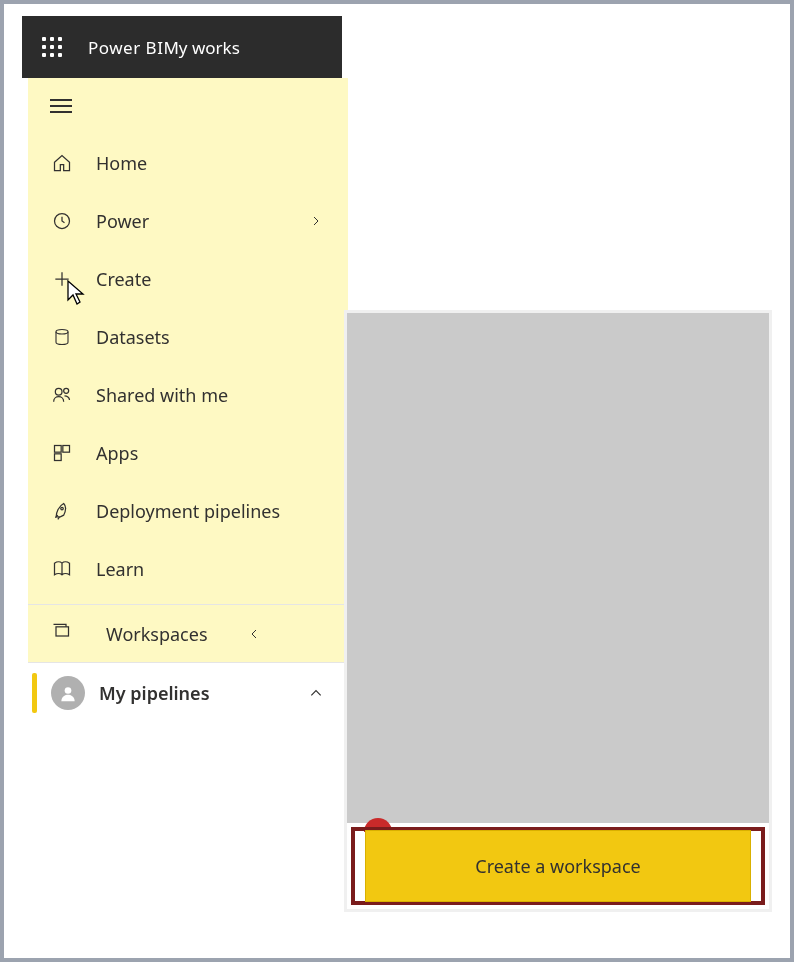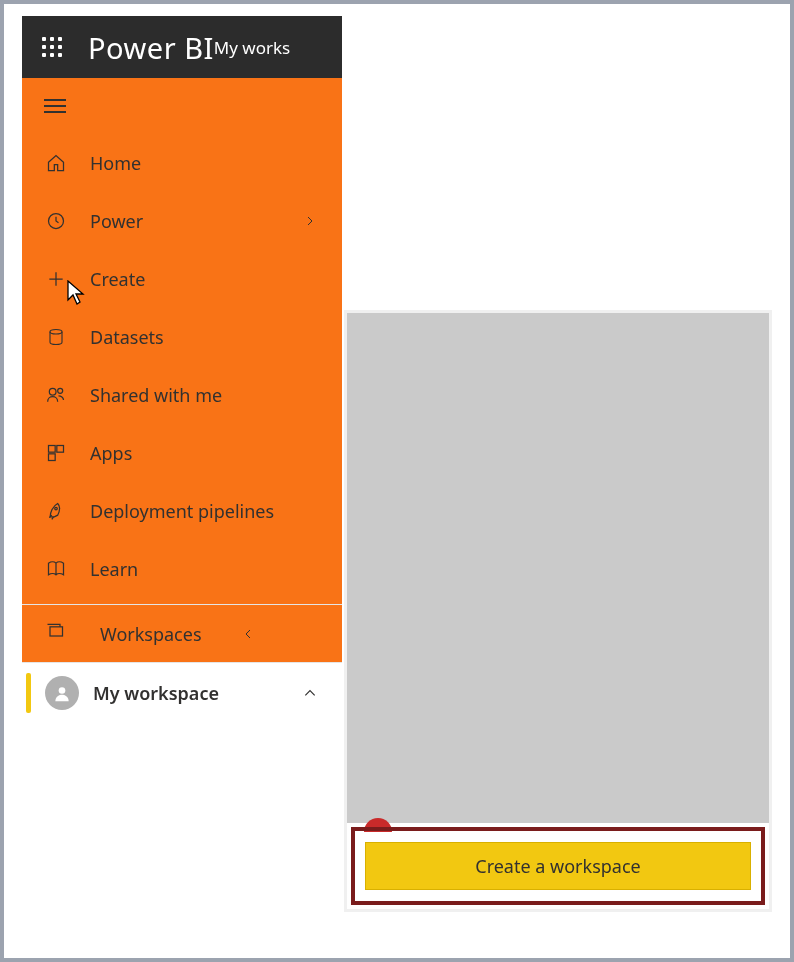--- a/index.html
+++ b/index.html
@@ -41,38 +41,38 @@
   .waffle-grid {
     display: grid;
     grid-template-columns: repeat(3, 4px);
     grid-template-rows: repeat(3, 4px);
     gap: 4px;
   }
   .waffle-dot {
     width: 4px; height: 4px; background: #ffffff; border-radius: 1px;
   }
   .brand {
-    font-size: 29px;
+    font-size: 17px;
     font-weight: 400;
     letter-spacing: 0.5px;
     margin-left: 6px;
   }
   .top-crumb {
     font-size: 17px;
     font-weight: 400;
     white-space: nowrap;
     text-align: center;
   }
   
   .sidebar {
     position: absolute;
-    left: 18px;
+    left: 24px;
     top: 74px;
     width: 320px;
-    background: #f97316;
+    background: #fef9c3;
     font-size: 18px;
     color: #323130;
   }
   .hamburger {
     height: 56px;
     display: flex;
     align-items: center;
     padding-left: 22px;
   }
   .hamburger-lines {
@@ -190,21 +190,21 @@
     height: 78px;
     border: 4px solid #7a1c1c;
     display: flex;
     align-items: center;
     justify-content: center;
     z-index: 3;
   }
   .create-ws-btn {
     margin: 10px;
     width: 396px;
-    height: 48px;
+    height: 72px;
     background: #f2c811;
     display: flex;
     align-items: center;
     justify-content: center;
     color: #323130;
     font-size: 18px;
     border: 1px solid #d9b000;
   }
 </style>
 </head>
@@ -348,21 +348,21 @@
     </div>
 
     <div class="myws">
       <div class="yellow-bar"></div>
       <span class="avatar">
         <svg width="20" height="20" viewBox="0 0 24 24" fill="#ffffff">
             <circle cx="12" cy="9" r="4"></circle>
             <path d="M4 22 C4 16 9 14 12 14 C15 14 20 16 20 22 Z"></path>
           </svg>
       </span>
-      <span class="label">My workspace</span>
+      <span class="label">My pipelines</span>
       <span class="chev-box">
         <svg width="14" height="14" viewBox="0 0 24 24" fill="none" stroke="#323130" stroke-width="2">
             <path d="M4 16 L12 8 L20 16"></path>
           </svg>
       </span>
     </div>
   </div>
 
   <div class="cursor">
     <svg width="20" height="26" viewBox="0 0 20 26">

